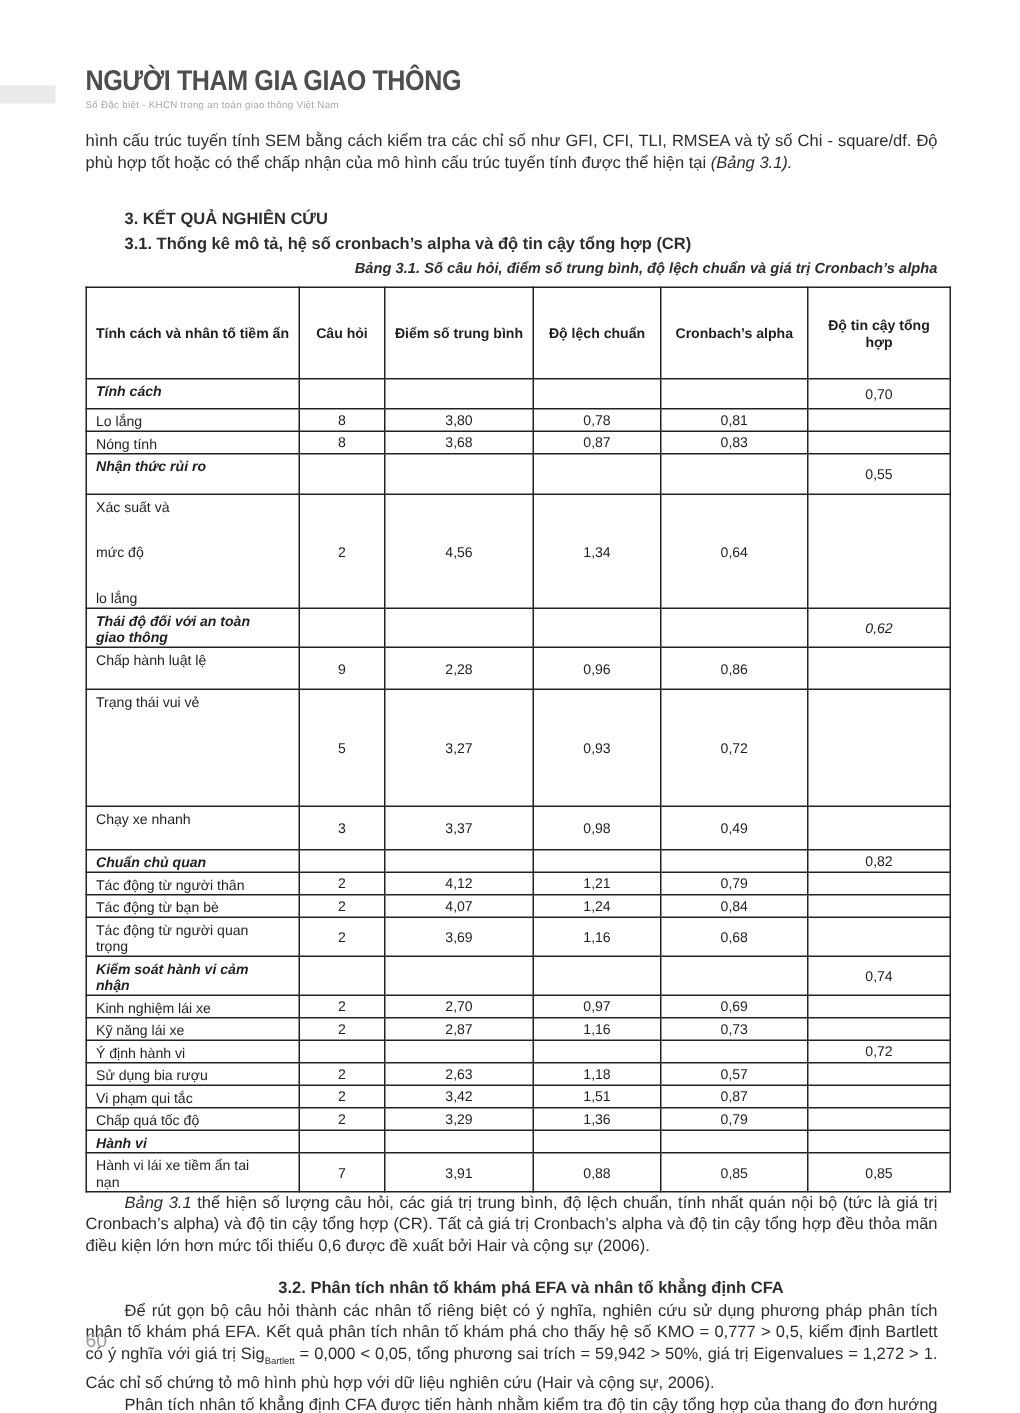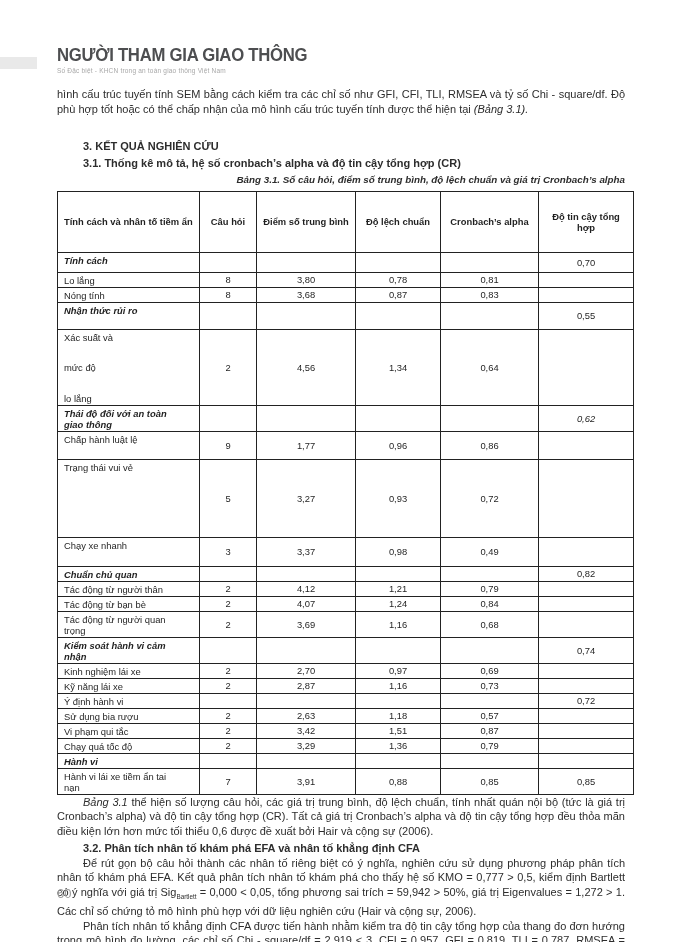--- a/index.html
+++ b/index.html
@@ -16,21 +16,21 @@
   }
   .mast-sub{position:absolute;left:57px;top:67px;font-size:6.5px;color:var(--masthead-sub,#a8a8a8);letter-spacing:.2px;white-space:nowrap;}
   
   .content{position:absolute;left:57px;top:87px;width:568px;font-size:11px;line-height:14.5px;text-align:justify;}
   .content p{margin:0;}
   p.indent{text-indent:26px;}
   .ital{font-style:italic;}
   .head1,.head2,.head3{font-weight:bold;margin-left:26px;text-align:left;}
   .head1{margin-top:23px;}
   .head2{margin-top:2px;}
-  .head3{margin-top:3px;}
+  .head3{margin-top:14px;text-align:center;}
   .caption{font-weight:bold;font-style:italic;text-align:right;font-size:9.8px;margin:3px 0 3px 0;}
   .afterpara{margin-top:8px;}
   sub.sm{font-size:6.3px;}
   
   table.results{
     border-collapse:collapse;table-layout:fixed;width:576px;
     font-size:9.4px;line-height:11px;color:#1f1f1f;
   }
   table.results th,table.results td{border:1px solid var(--border,#222222);overflow:hidden;}
   table.results th{font-weight:bold;text-align:center;height:24px;padding:18px 3px;}
@@ -140,21 +140,21 @@
             <td class="label">Thái độ đối với an toàn giao thông</td>
             <td class="num"></td>
             <td class="num"></td>
             <td class="num"></td>
             <td class="num"></td>
             <td class="num">0,62</td>
           </tr>
           <tr class="item">
             <td class="label">Chấp hành luật lệ</td>
             <td class="num">9</td>
-            <td class="num">1,77</td>
+            <td class="num">2,28</td>
             <td class="num">0,96</td>
             <td class="num">0,86</td>
             <td class="num"></td>
           </tr>
           <tr class="item">
             <td class="label">Trạng thái vui vẻ</td>
             <td class="num">5</td>
             <td class="num">3,27</td>
             <td class="num">0,93</td>
             <td class="num">0,72</td>
@@ -242,21 +242,21 @@
           </tr>
           <tr class="item">
             <td class="label">Vi phạm qui tắc</td>
             <td class="num">2</td>
             <td class="num">3,42</td>
             <td class="num">1,51</td>
             <td class="num">0,87</td>
             <td class="num"></td>
           </tr>
           <tr class="item">
-            <td class="label">Chạy quá tốc độ</td>
+            <td class="label">Chấp quá tốc độ</td>
             <td class="num">2</td>
             <td class="num">3,29</td>
             <td class="num">1,36</td>
             <td class="num">0,79</td>
             <td class="num"></td>
           </tr>
           <tr class="group">
             <td class="label">Hành vi</td>
             <td class="num"></td>
             <td class="num"></td>

